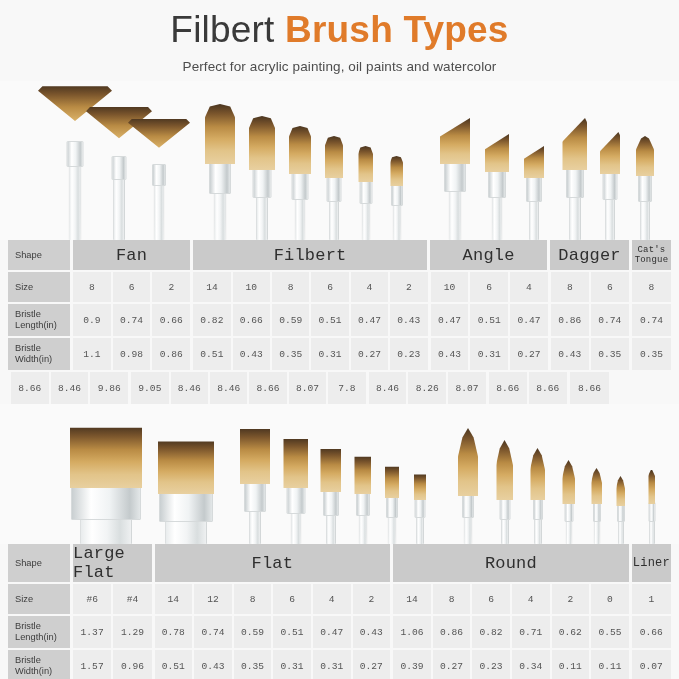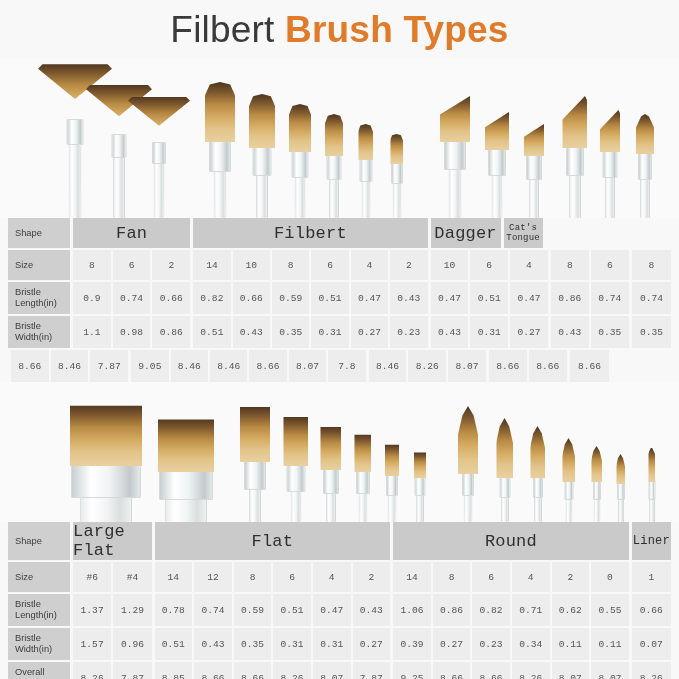--- a/index.html
+++ b/index.html
@@ -74,20 +74,21 @@
   .rowh .lbl { min-height: 30px; }
   .rowtall .lbl, .rowtall .cell { min-height: 32px; }
 </style>
 </head>
 <body>
 
 <div class="page">
 
   <div class="title-wrap">
     <h1 class="title"><span>Filbert </span><span class="accent">Brush Types</span></h1>
+    <div class="subtitle">Perfect for acrylic painting, oil paints and watercolor</div>
   </div>
 
   <div class="band one" id="band-upper">
       <div class="brush" style="left: 38px; width: 74px; height: 159px;">
         <div class="handle" style="width: 13px; height: 75px;"></div>
         <div class="ferrule" style="width: 17px; height: 26px; bottom: 73px;"></div>
         <div class="bristle b-fan" style="width: 74px; height: 58px; bottom: 97px;"></div>
       </div>
       <div class="brush" style="left: 86px; width: 66px; height: 138px;">
         <div class="handle" style="width: 12px; height: 62px;"></div>
@@ -162,21 +163,24 @@
     </div>
   <div class="tbl" id="tbl-0">
       <div class="trow rowh">
         <div class="lbl">Shape</div>
         <div class="grp" style="width: 117.2px;">
           <div class="hcell" style="width: 100%;">Fan</div>
         </div>
         <div class="grp" style="width: 234.4px;">
           <div class="hcell" style="width: 100%;">Filbert</div>
         </div>
-        <div class="grp" style="width: 70px;">
+        <div class="grp" style="width: 117.2px;">
+          <div class="hcell" style="width: 100%;">Angle</div>
+        </div>
+        <div class="grp" style="width: 79px;">
           <div class="hcell" style="width: 100%;">Dagger</div>
         </div>
         <div class="grp" style="width: 39.0667px;">
           <div class="hcell small" style="width: 100%;">
             <span>Cat's</span>
             <span>Tongue</span>
           </div>
         </div>
       </div>
       <div class="trow rowh">
@@ -260,21 +264,21 @@
           <div class="cell" style="width: 50%;">0.35</div>
         </div>
         <div class="grp" style="width: 39.0667px;">
           <div class="cell" style="width: 100%;">0.35</div>
         </div>
       </div>
       <div class="trow rowtall">
         <div class="grp" style="width: 117.2px;">
           <div class="cell" style="width: 33.3333%;">8.66</div>
           <div class="cell" style="width: 33.3333%;">8.46</div>
-          <div class="cell" style="width: 33.3333%;">7.87</div>
+          <div class="cell" style="width: 33.3333%;">9.86</div>
         </div>
         <div class="grp" style="width: 234.4px;">
           <div class="cell" style="width: 16.6667%;">9.05</div>
           <div class="cell" style="width: 16.6667%;">8.46</div>
           <div class="cell" style="width: 16.6667%;">8.46</div>
           <div class="cell" style="width: 16.6667%;">8.66</div>
           <div class="cell" style="width: 16.6667%;">8.07</div>
           <div class="cell" style="width: 16.6667%;">7.8</div>
         </div>
         <div class="grp" style="width: 117.2px;">

